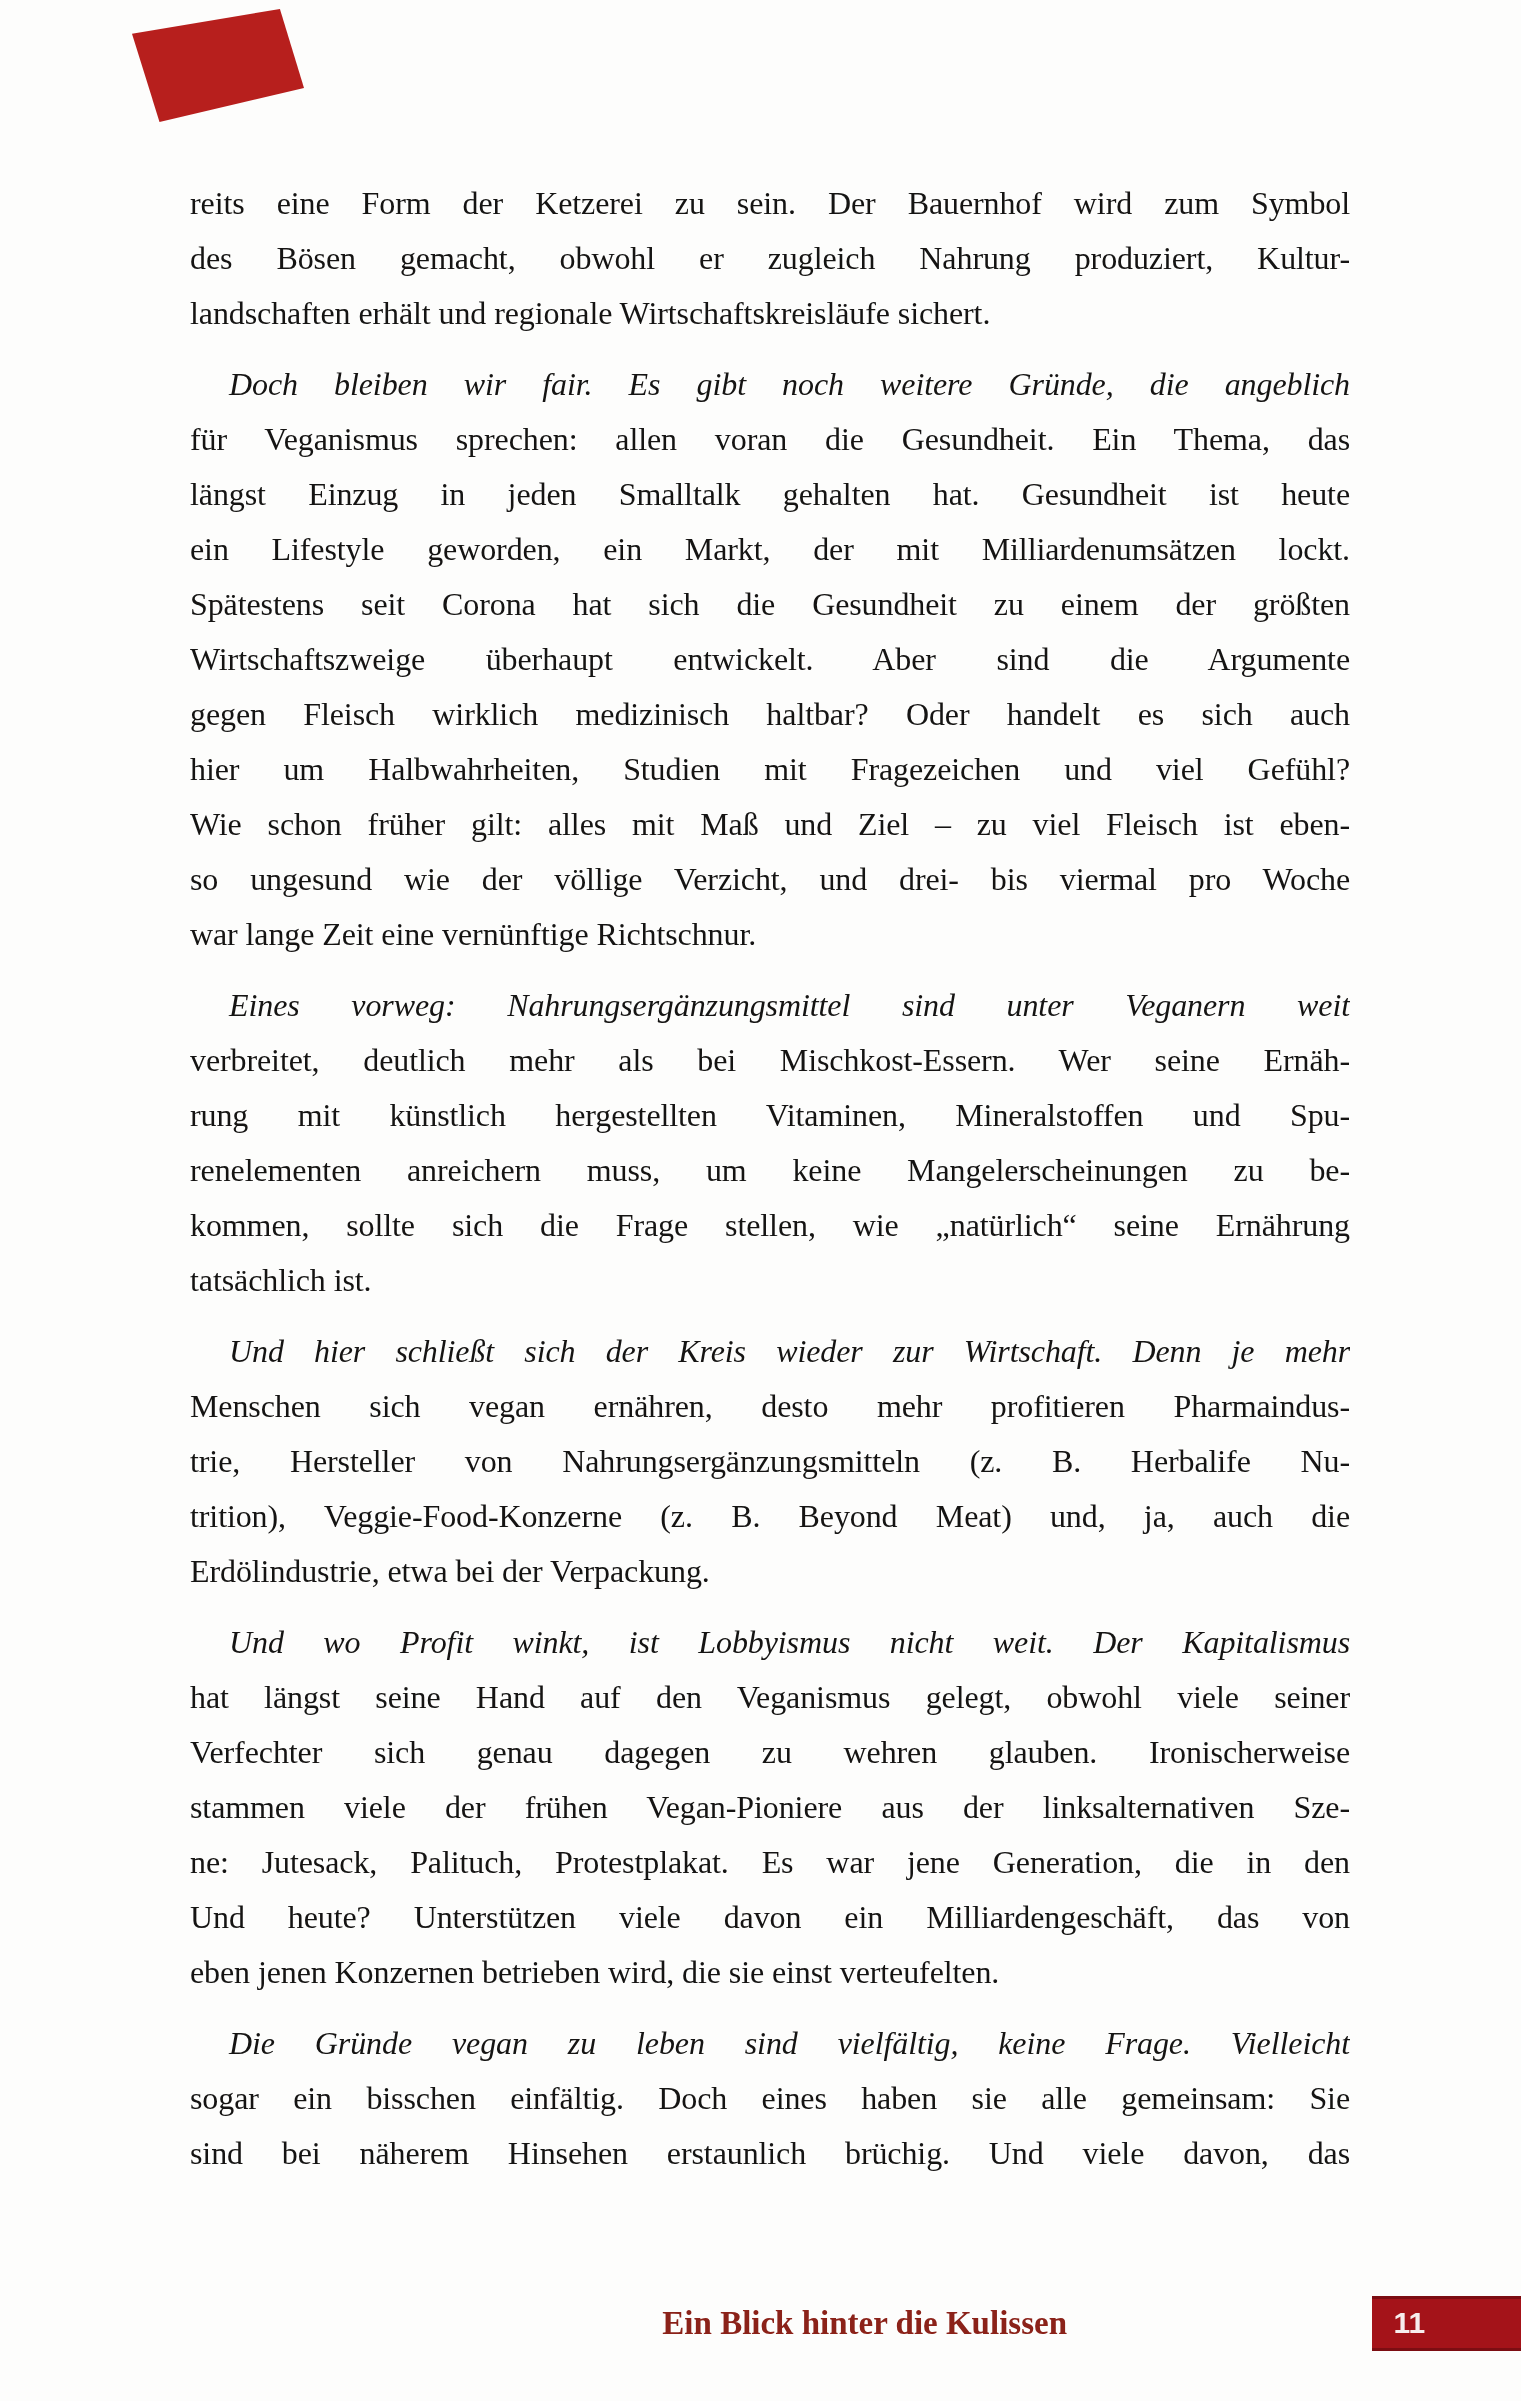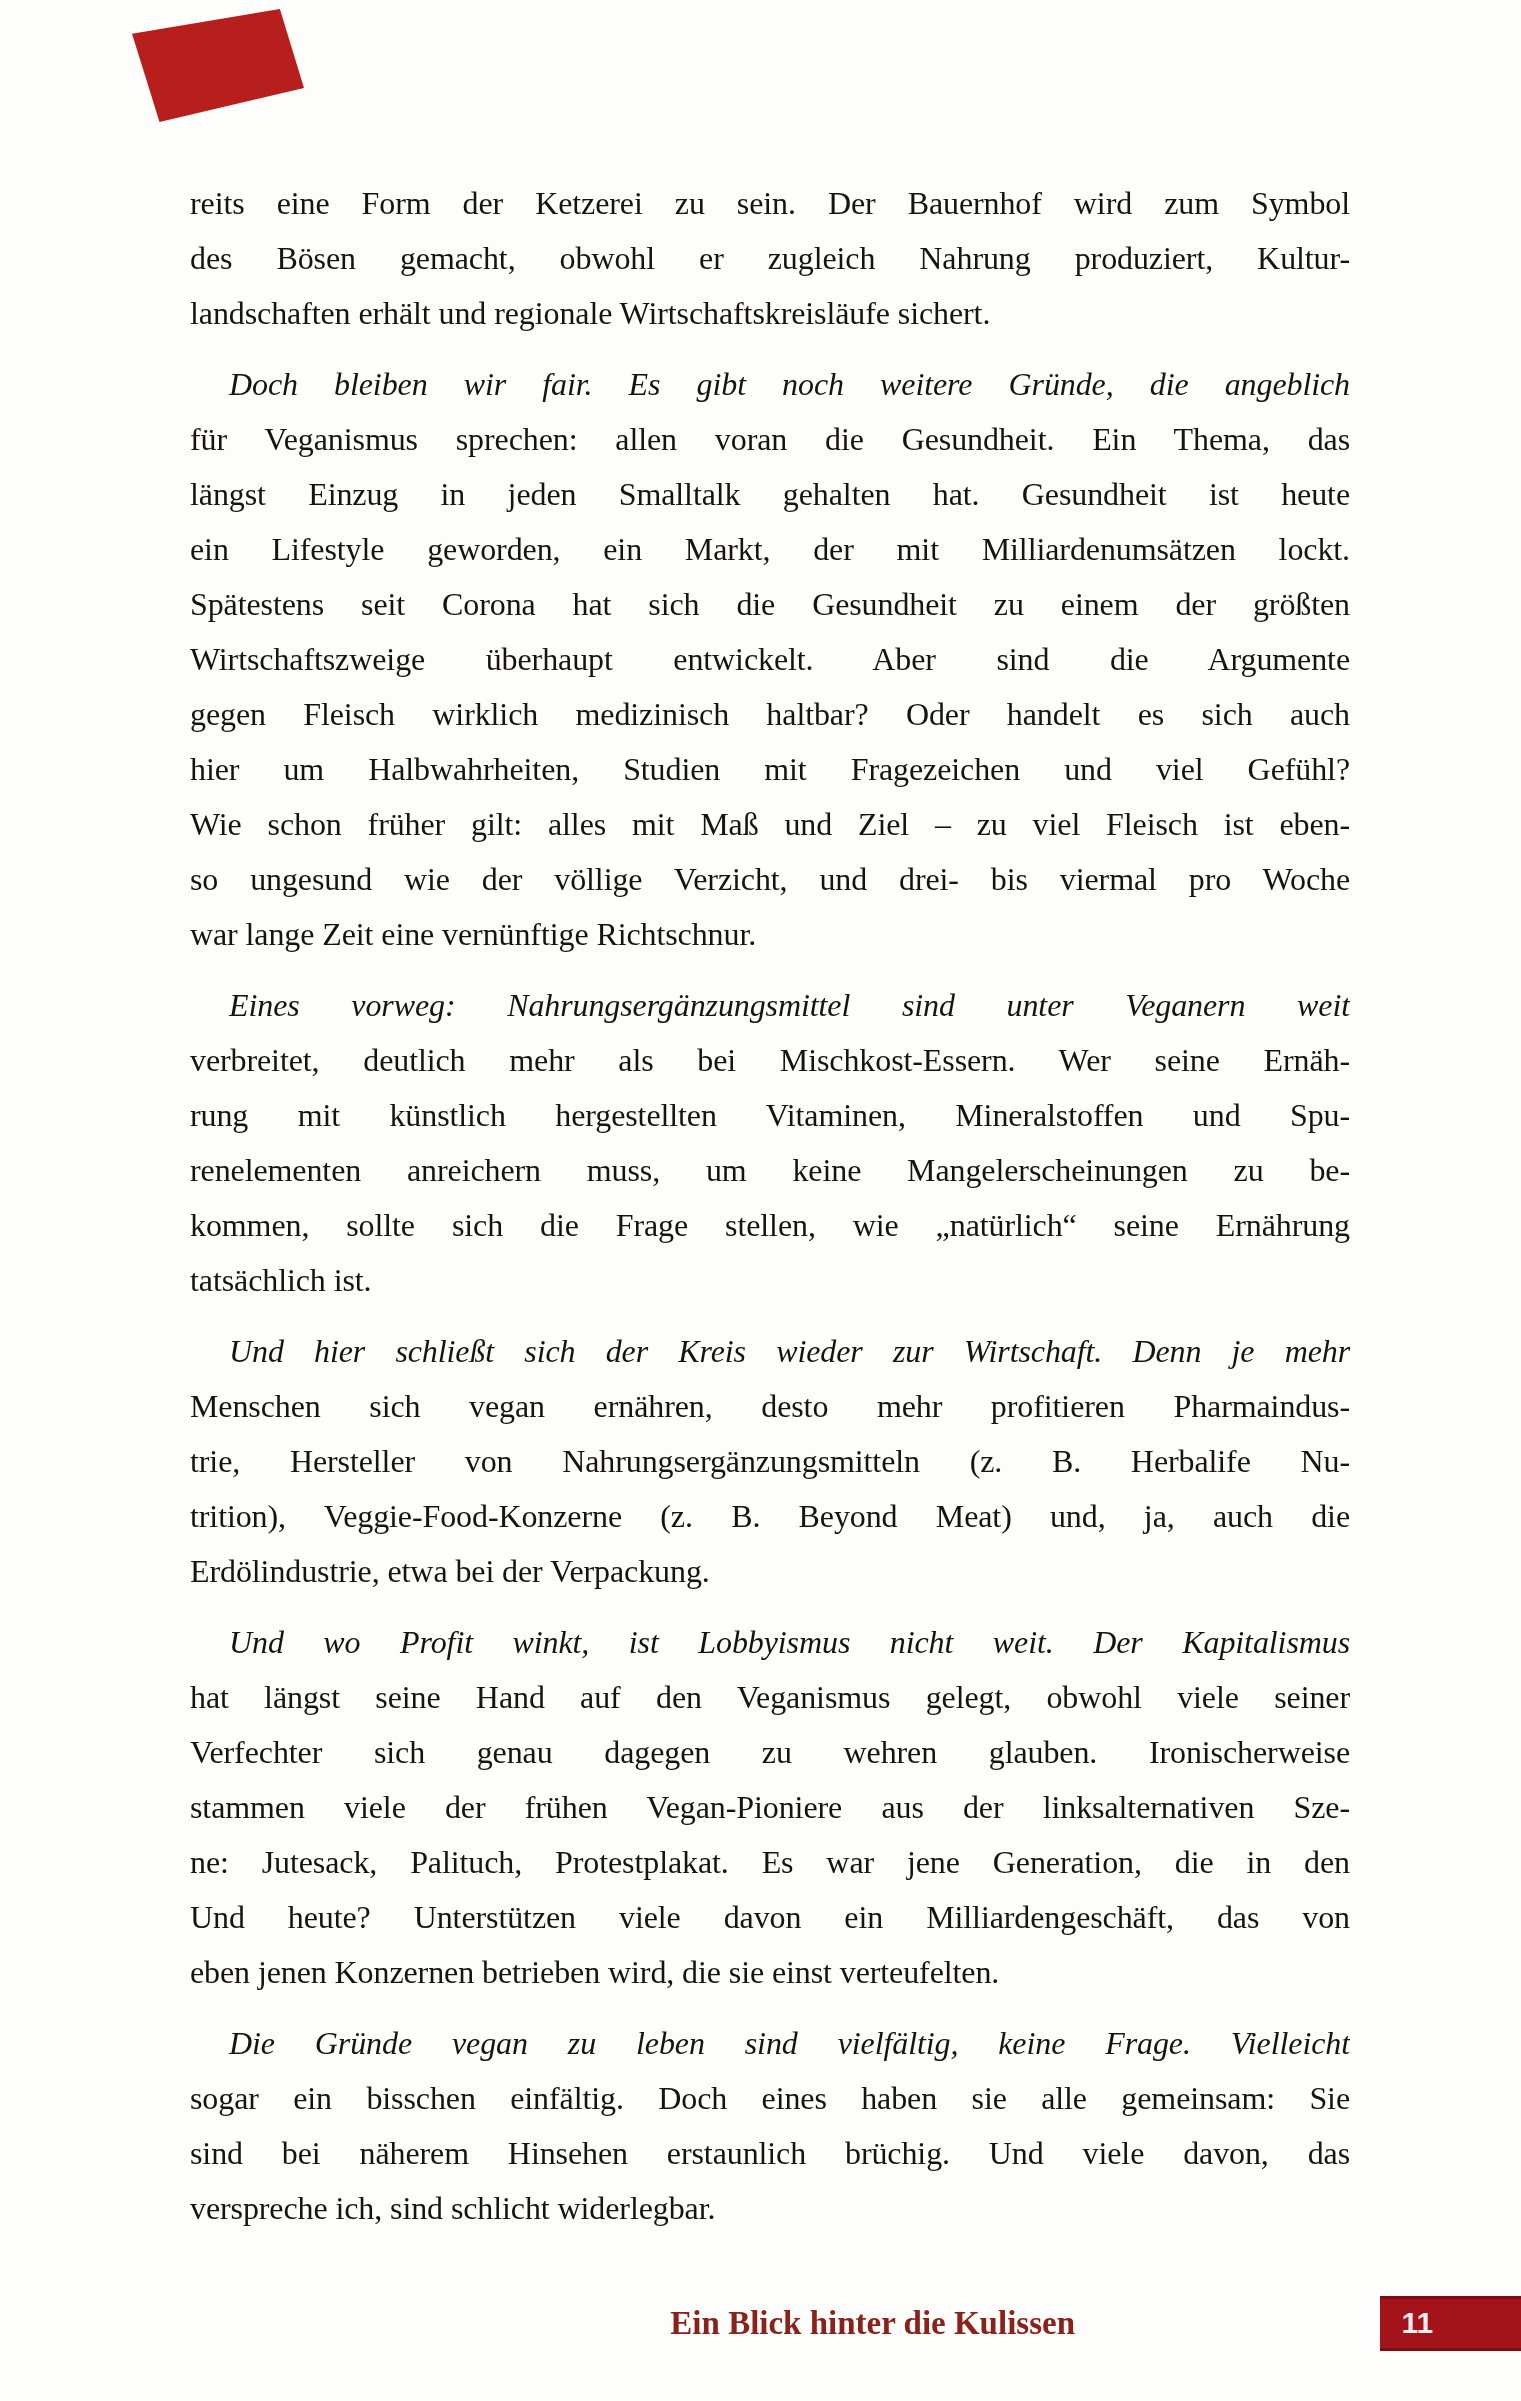--- a/index.html
+++ b/index.html
@@ -46,21 +46,21 @@
   }
   .line.last {
     text-align: center;
     text-align-last: left;
   }
   .para.indent .line:first-child { text-indent: 39px; font-style: italic; }
 
   
   .footer {
     position: absolute;
-    left: 8px;
+    left: 0;
     top: 2296px;
     width: 1254px;
     height: 55px;
   }
   .chapter-title {
     position: absolute;
     right: 187px;
     top: 0;
     height: 55px;
     line-height: 55px;
@@ -138,21 +138,20 @@
         <div class="line">Verfechter sich genau dagegen zu wehren glauben. Ironischerweise</div>
         <div class="line">stammen viele der frühen Vegan-Pioniere aus der linksalternativen Sze-</div>
         <div class="line">ne: Jutesack, Palituch, Protestplakat. Es war jene Generation, die in den</div>
         <div class="line">Und heute? Unterstützen viele davon ein Milliardengeschäft, das von</div>
         <div class="line last">eben jenen Konzernen betrieben wird, die sie einst verteufelten.</div>
       </div>
       <div class="para indent">
         <div class="line">Die Gründe vegan zu leben sind vielfältig, keine Frage. Vielleicht</div>
         <div class="line">sogar ein bisschen einfältig. Doch eines haben sie alle gemeinsam: Sie</div>
         <div class="line">sind bei näherem Hinsehen erstaunlich brüchig. Und viele davon, das</div>
-        <div class="line last">verspreche ich, sind schlicht widerlegbar.</div>
       </div>
     </div>
 
   <div class="footer">
     <div class="chapter-title">Ein Blick hinter die Kulissen</div>
     <div class="page-number-box">
       <span class="page-number">11</span>
     </div>
   </div>
 

